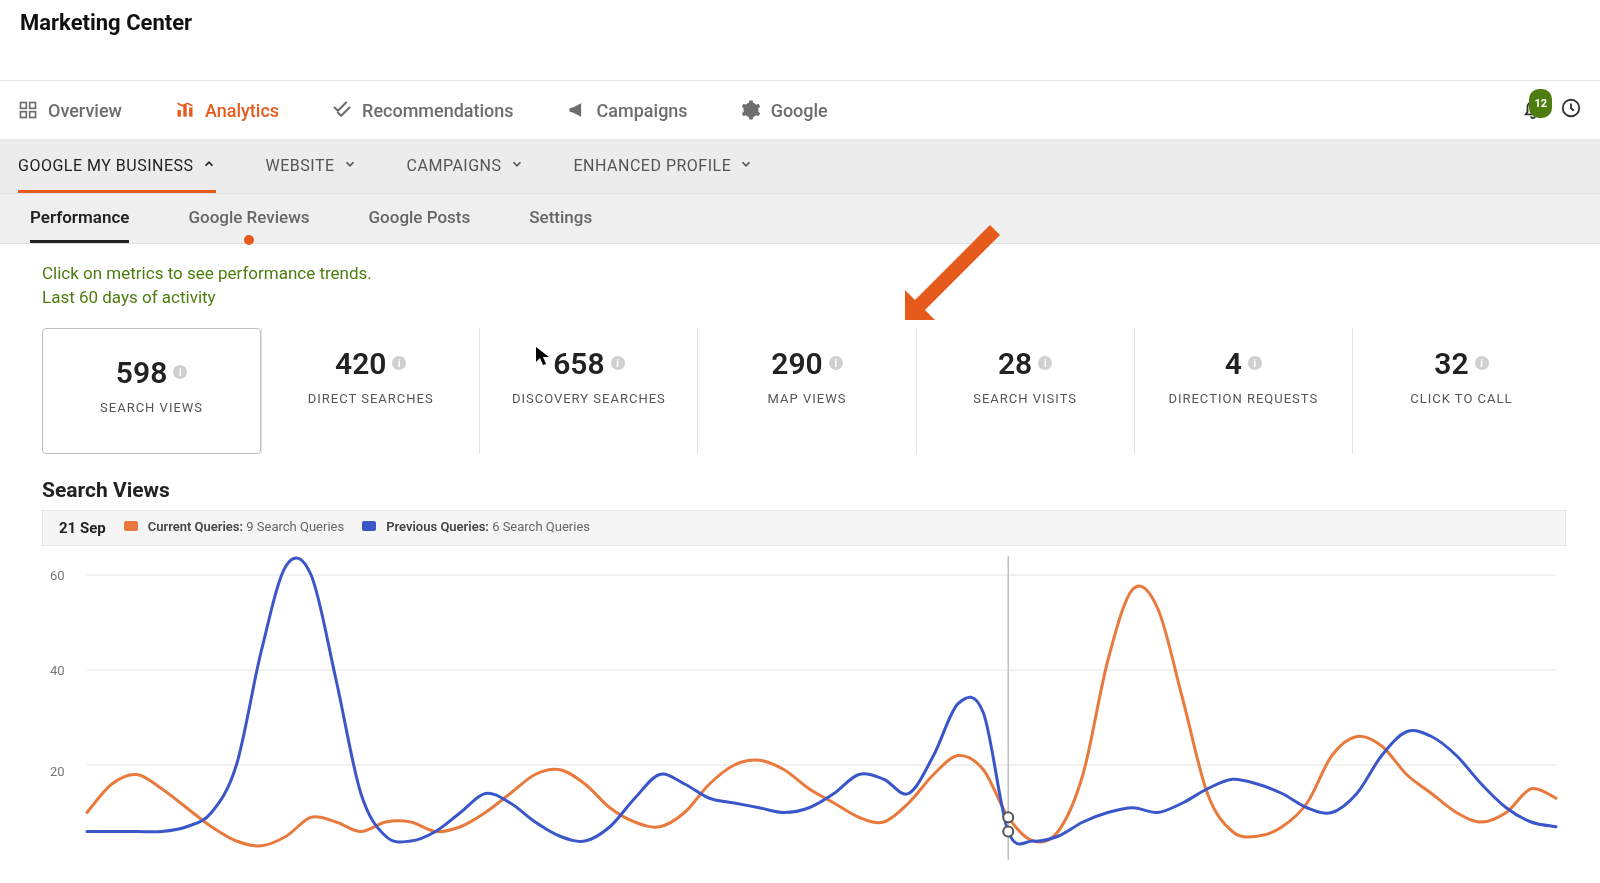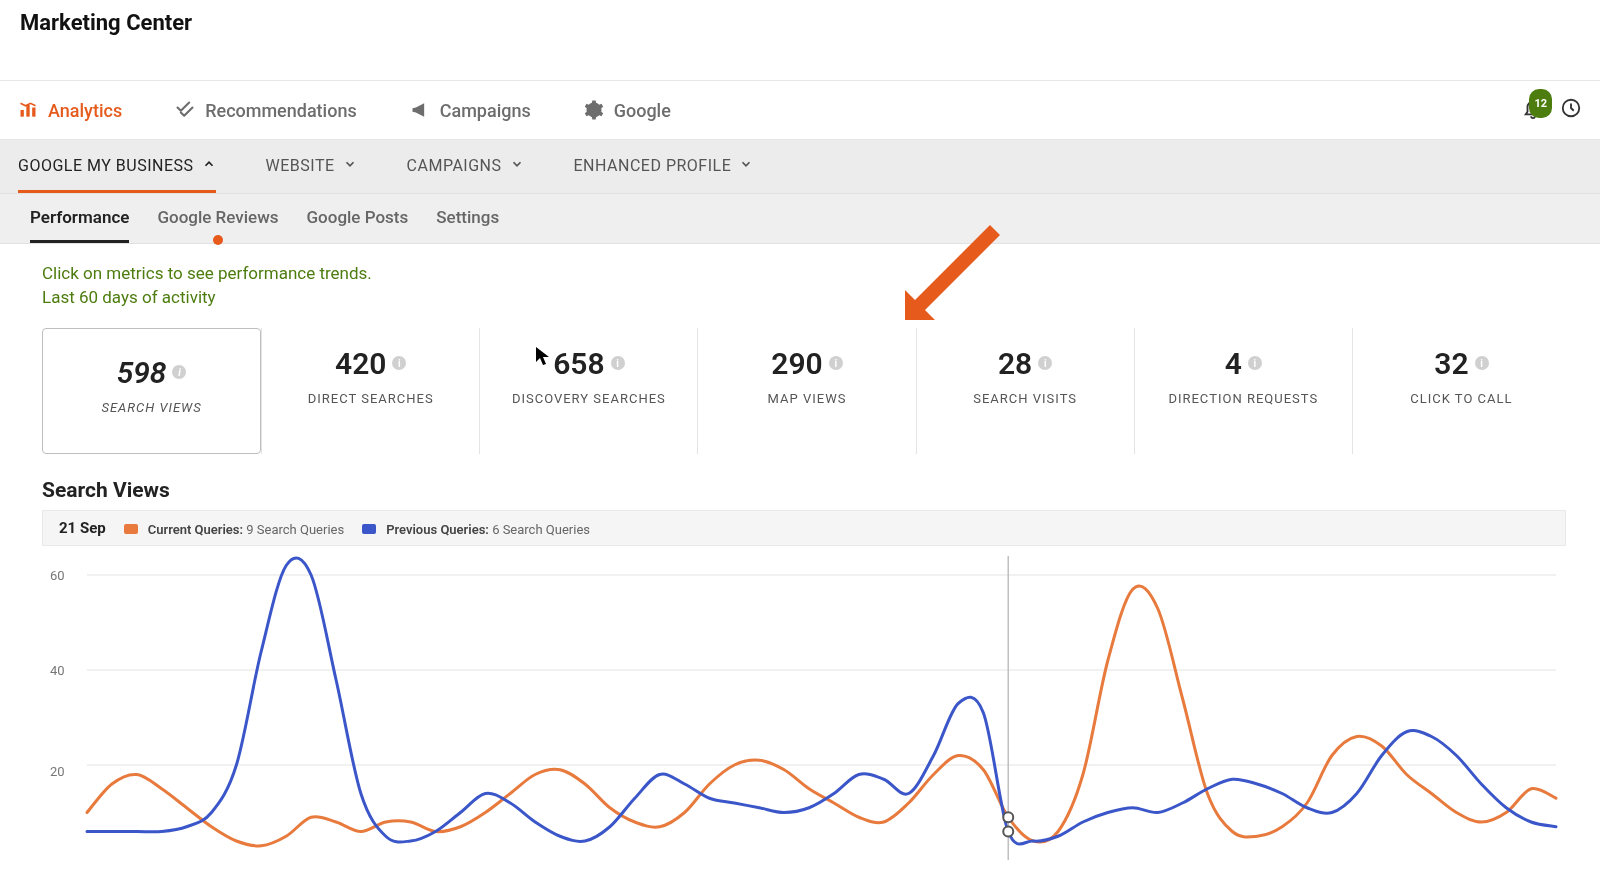--- a/index.html
+++ b/index.html
@@ -66,21 +66,21 @@
     border-bottom: 3px solid transparent;
   }
   .subnav .sub.active { color:#222; border-bottom-color:#e65a1c; }
   .chev { display:inline-block; }
 
   .tertnav {
     background:#efefef;
     display:flex; align-items:center;
     padding: 0 30px;
     height: 50px;
-    gap: 28px;
+    gap: 59px;
     border-bottom:1px solid #e2e2e2;
   }
   .tertnav .tab {
     color:#666; font-size:17px; font-weight:500;
     height:100%; display:inline-flex; align-items:center;
     border-bottom:3px solid transparent;
     position:relative;
     cursor:pointer;
   }
   .tertnav .tab.active { color:#222; font-weight:600; border-bottom-color:#222; }
@@ -96,21 +96,21 @@
     display:flex; align-items:stretch;
     width:100%;
     margin-bottom: 24px;
   }
   .metric {
     flex:1; text-align:center;
     padding: 18px 10px 14px 10px;
     border-left:1px solid #e4e4e4;
     cursor:pointer;
   }
-  .metric:first-child { border-left:none;font-style:italic; }
+  .metric:first-child { border-left:none; }
   .metric.selected {
     border:1px solid #bfbfbf; border-radius:4px;
     padding: 26px 10px 38px 10px;
   }
   .metric .value {
     font-size:30px; font-weight:600; color:#222;
     display:inline-flex; align-items:center; gap:6px;
   }
   .metric .info-dot {
     width:14px; height:14px; border-radius:50%;
@@ -124,21 +124,21 @@
 
   .arrow-annot {
     position:absolute;
     color:#e65a1c;
     pointer-events:none;
   }
 
   .chart-title { font-size:21px; font-weight:700; margin: 10px 0 8px 0; color:#222; }
   .legend-bar {
     background:#f5f5f5; border:1px solid #e8e8e8;
-    padding: 8px 16px; display:flex; align-items:flex-end; gap:18px;
+    padding: 8px 16px; display:flex; align-items:flex-start; gap:18px;
     font-size:13px; color:#444; width: calc(100% - 4px);
   }
   .legend-bar .date { font-size:15px; font-weight:700; color:#222; }
   .swatch { width:14px; height:10px; border-radius:2px; display:inline-block; }
   .sw-orange { background:#e77a3c; }
   .sw-blue { background:#3a56c9; }
   .legend-item { display:inline-flex; align-items:center; gap:10px; }
   .legend-item .lab { font-weight:600; }
   .legend-item .val { color:#666; }
 
@@ -155,20 +155,31 @@
   .page-wrap { position: relative; width:1600px; }
 </style>
 </head>
 <body>
 
 <div class="page-wrap">
 
   <div class="page-title">Marketing Center</div>
 
   <div class="topnav">
+    <div class="nav-item">
+      <span class="icon">
+        <svg viewBox="0 0 24 24" width="20" height="20" fill="none" stroke="#6d6d6d" stroke-width="2">
+            <rect x="3" y="3" width="7" height="7"></rect>
+            <rect x="14" y="3" width="7" height="7"></rect>
+            <rect x="3" y="14" width="7" height="7"></rect>
+            <rect x="14" y="14" width="7" height="7"></rect>
+          </svg>
+      </span>
+      <span>Overview</span>
+    </div>
     <div class="nav-item active">
       <span class="icon">
         <svg viewBox="0 0 24 24" width="20" height="20" fill="#e65a1c">
             <rect x="3" y="12" width="4" height="8"></rect>
             <rect x="10" y="6" width="4" height="14"></rect>
             <rect x="17" y="9" width="4" height="11"></rect>
             <path d="M3 4l6 3 6-3 6 3" stroke="#e65a1c" stroke-width="2" fill="none"></path>
           </svg>
       </span>
       <span>Analytics</span>

